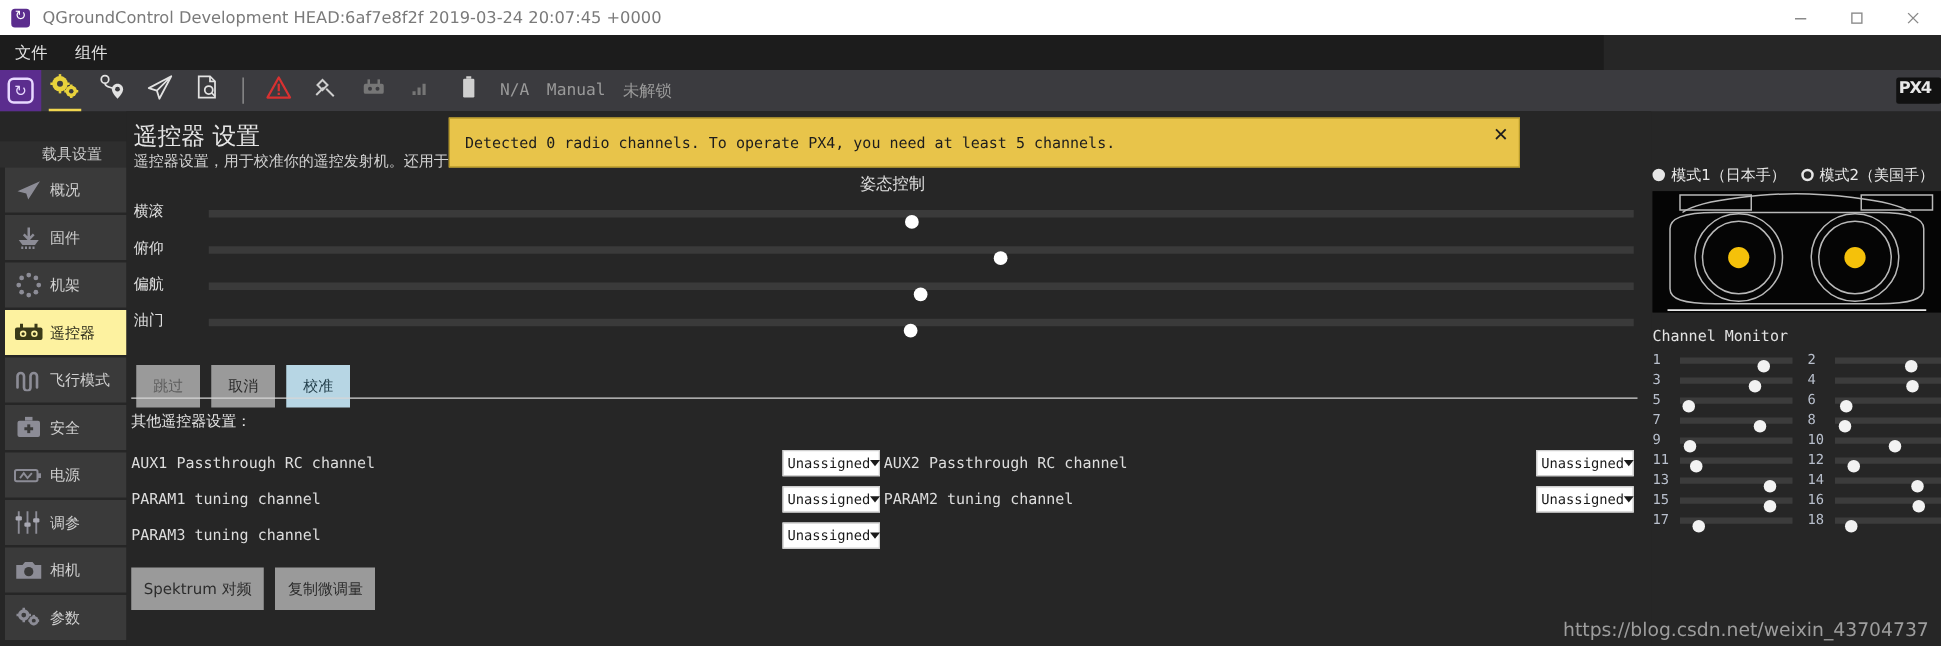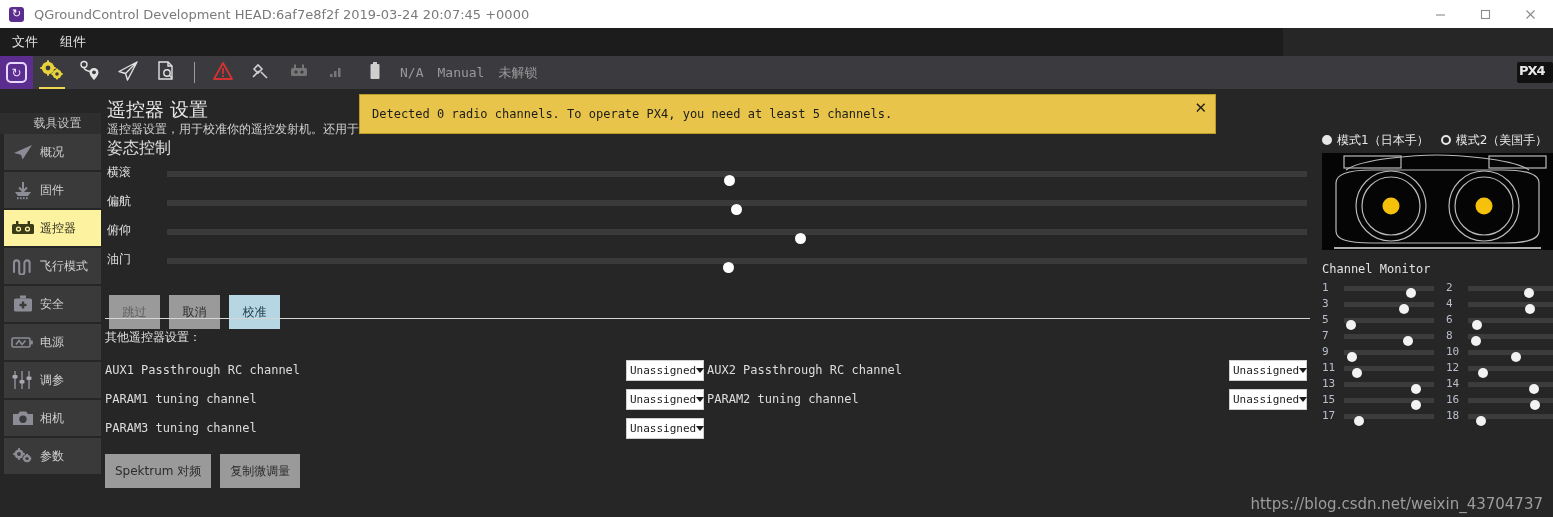--- a/index.html
+++ b/index.html
@@ -115,22 +115,22 @@
   }
   .pg-title {
     font-size:19px; color:#e6e6e6; font-family:"DejaVu Sans", sans-serif;
     line-height:24px; padding-left:2px;
   }
   .pg-desc {
     font-size:12px; color:#d0d0d0; font-family:"DejaVu Sans", sans-serif;
     line-height:16px; padding-left:2px; max-width:560px;
   }
   .section-label {
-    font-size:16px; color:#e0e0e0; font-family:"DejaVu Sans", sans-serif;
-    padding-left:2px; margin-top:1px;
+    font-size:13px; color:#e0e0e0; font-family:"DejaVu Sans", sans-serif;
+    padding-left:2px; margin-top:1px;text-align:center;
   }
 
   
   .slider-rows { margin-top:4px; }
   .srow { position:relative; height:29px; }
   .srow .nm {
     position:absolute; left:2px; top:1px; font-size:12px; color:#e0e0e0;
     font-family:"DejaVu Sans", sans-serif;
   }
   .track {
@@ -432,20 +432,37 @@
               <rect x="5" y="17.2" width="1.6" height="2"></rect>
               <rect x="8" y="17.2" width="1.6" height="2"></rect>
               <rect x="11" y="17.2" width="1.6" height="2"></rect>
               <rect x="14" y="17.2" width="1.6" height="2"></rect>
             </g>
         </svg>
       </span>
       <span class="sb-label">固件</span>
     </div>
 
+    <div class="sb-item">
+      <span class="sb-icon">
+        <svg width="22" height="22" viewBox="0 0 22 22">
+          <g fill="#8c8c96">
+            <circle cx="11" cy="3" r="1.9"></circle>
+              <circle cx="16.7" cy="5.3" r="1.9"></circle>
+            <circle cx="19" cy="11" r="1.9"></circle>
+              <circle cx="16.7" cy="16.7" r="1.9"></circle>
+            <circle cx="11" cy="19" r="1.9"></circle>
+              <circle cx="5.3" cy="16.7" r="1.9"></circle>
+            <circle cx="3" cy="11" r="1.9"></circle>
+              <circle cx="5.3" cy="5.3" r="1.9"></circle>
+          </g>
+        </svg>
+      </span>
+      <span class="sb-label">机架</span>
+    </div>
 
     <div class="sb-item sel">
       <span class="sb-icon">
         <svg width="26" height="18" viewBox="0 0 26 18">
           <rect x="2" y="5" width="22" height="10" rx="1.6" fill="#3a3a18"></rect>
           <rect x="6" y="2" width="2.4" height="3.6" fill="#3a3a18"></rect>
           <rect x="17.6" y="2" width="2.4" height="3.6" fill="#3a3a18"></rect>
           <circle cx="8.5" cy="10" r="2.6" fill="#fdf2a0"></circle>
             <circle cx="8.5" cy="10" r="1.3" fill="#3a3a18"></circle>
           <circle cx="17.5" cy="10" r="2.6" fill="#fdf2a0"></circle>
@@ -544,29 +561,29 @@
     <div class="section-label">姿态控制</div>
 
     <div class="slider-rows">
       <div class="srow">
         <span class="nm">横滚</span>
         <div class="track">
           <div class="knob" style="left:49.3%"></div>
         </div>
       </div>
       <div class="srow">
+        <span class="nm">俯仰</span>
+        <div class="track">
+          <div class="knob" style="left:55.5%"></div>
+        </div>
+      </div>
+      <div class="srow">
         <span class="nm">偏航</span>
         <div class="track">
           <div class="knob" style="left:49.9%"></div>
-        </div>
-      </div>
-      <div class="srow">
-        <span class="nm">俯仰</span>
-        <div class="track">
-          <div class="knob" style="left:55.5%"></div>
         </div>
       </div>
       <div class="srow">
         <span class="nm">油门</span>
         <div class="track">
           <div class="knob" style="left:49.2%"></div>
         </div>
       </div>
     </div>
 

